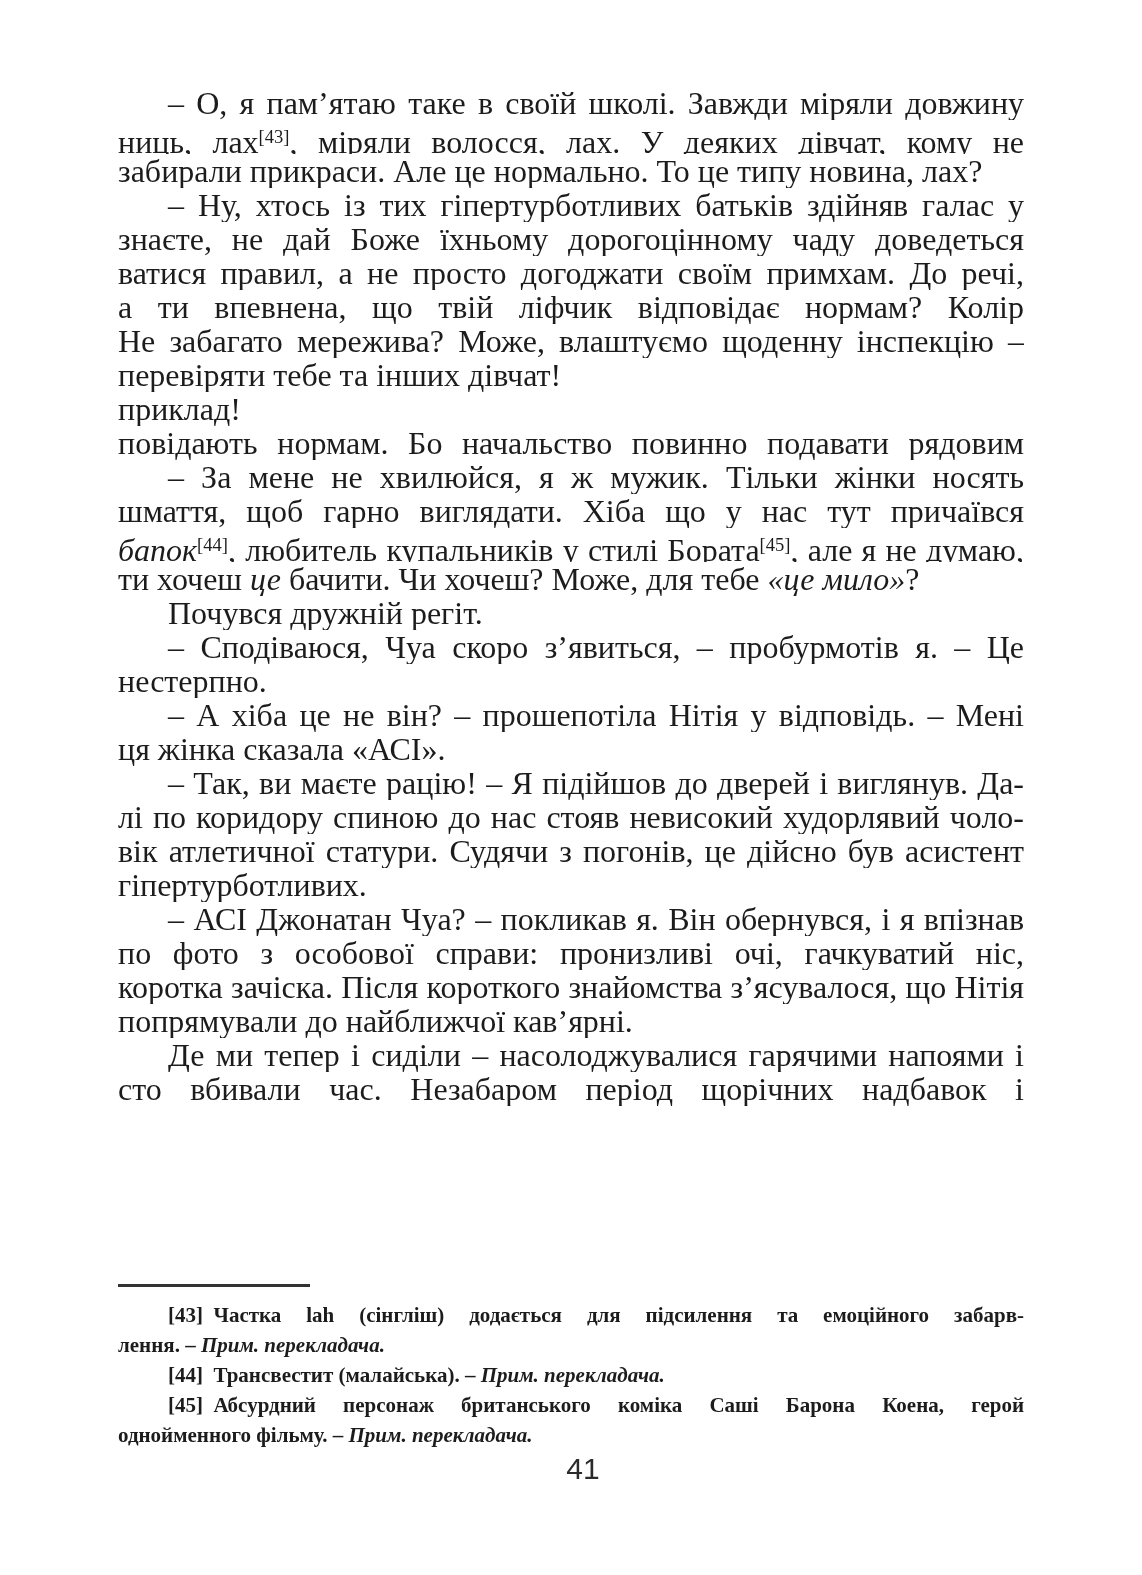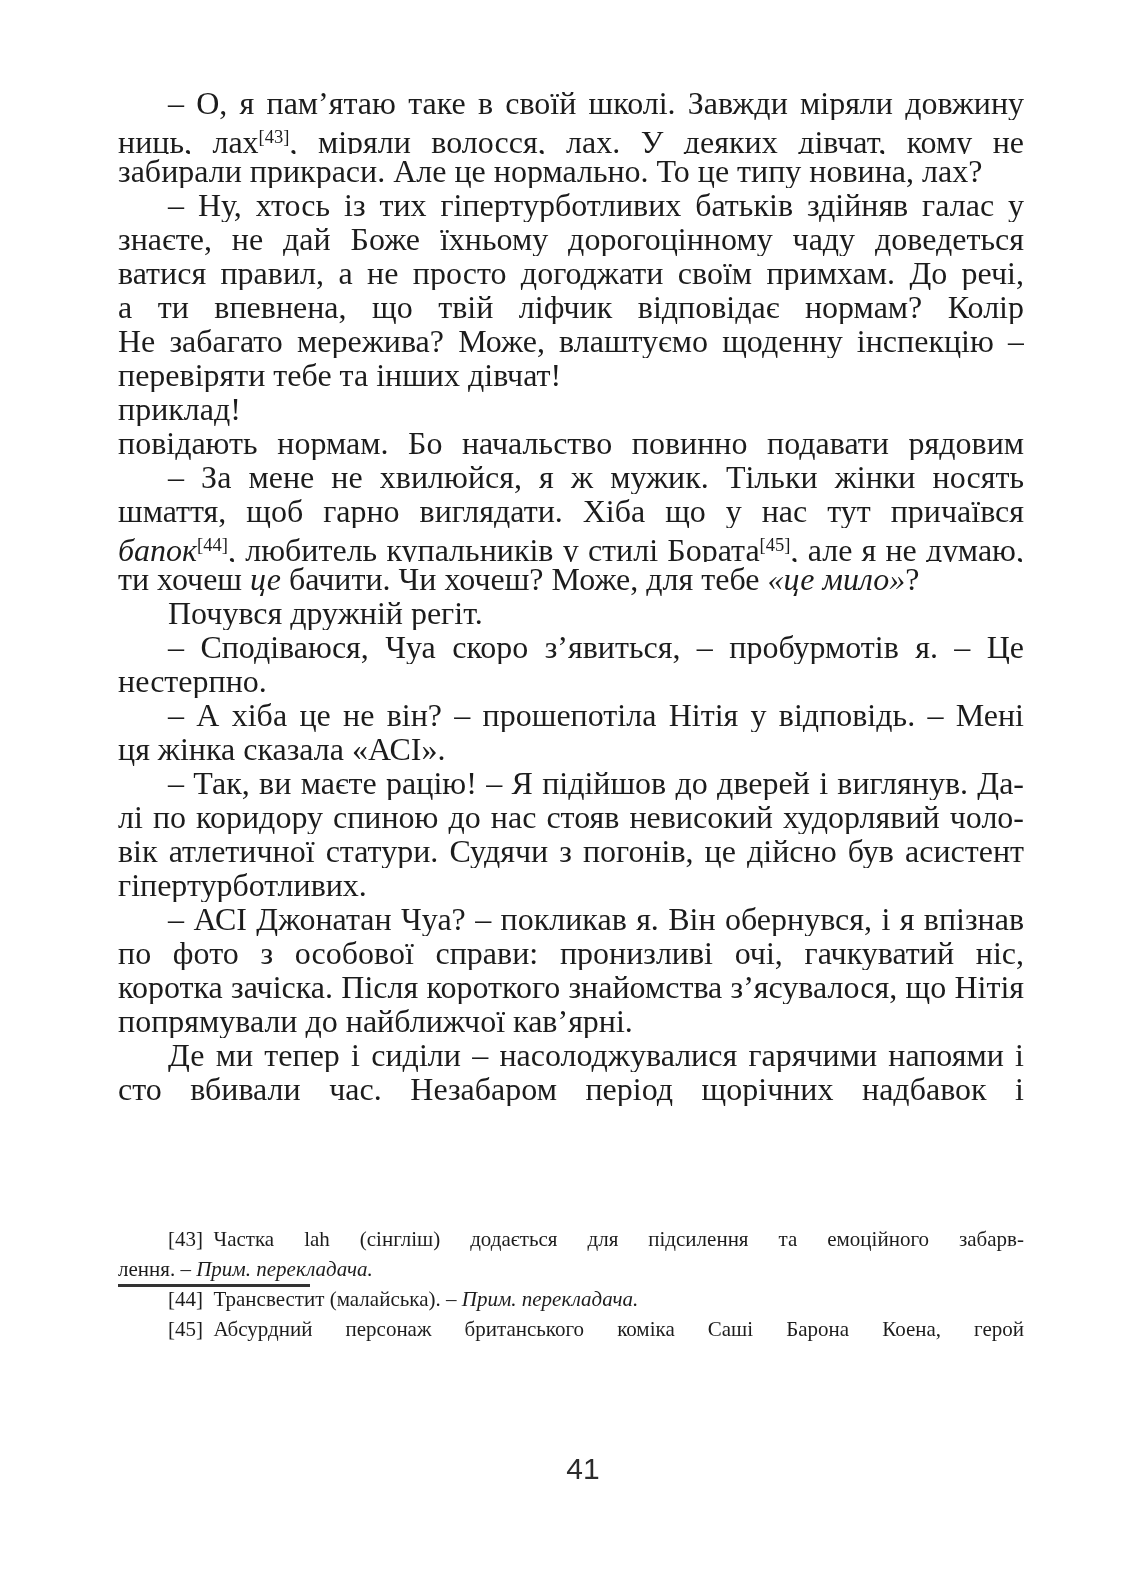--- a/index.html
+++ b/index.html
@@ -54,24 +54,25 @@
     position: absolute;
     left: 118px;
     top: 1284px;
     width: 192px;
     height: 3px;
     background: #333333;
   }
   .footnotes {
     position: absolute;
     left: 118px;
-    top: 1224px;
+    top: 1300px;
     width: 906px;
     font-size: 21px;
     line-height: 30px;
+    font-weight: bold;
   }
   .footnotes .line { height: 30px; }
   .page-number {
     position: absolute;
     left: 0;
     top: 1452px;
     width: 100%;
     text-align: center;
     font-family: "Liberation Sans", "DejaVu Sans", sans-serif;
     font-size: 30px;
@@ -139,16 +140,17 @@
   <div class="footnotes" id="footnotes">
       <div>
         <div class="line first"><span>[43] Частка lah (сінгліш) додається для підсилення та емоційного забарв-</span></div>
         <div class="line last"><span>лення. – </span><span class="it">Прим. перекладача.</span></div>
       </div>
       <div>
         <div class="line first last"><span>[44] Трансвестит (малайська). – </span><span class="it">Прим. перекладача.</span></div>
       </div>
       <div>
         <div class="line first"><span>[45] Абсурдний персонаж британського коміка Саші Барона Коена, герой</span></div>
+        <div class="line last"><span>однойменного фільму. – </span><span class="it">Прим. перекладача.</span></div>
       </div>
     </div>
   <div class="page-number">41</div>
 </div>
 
 </body></html>

